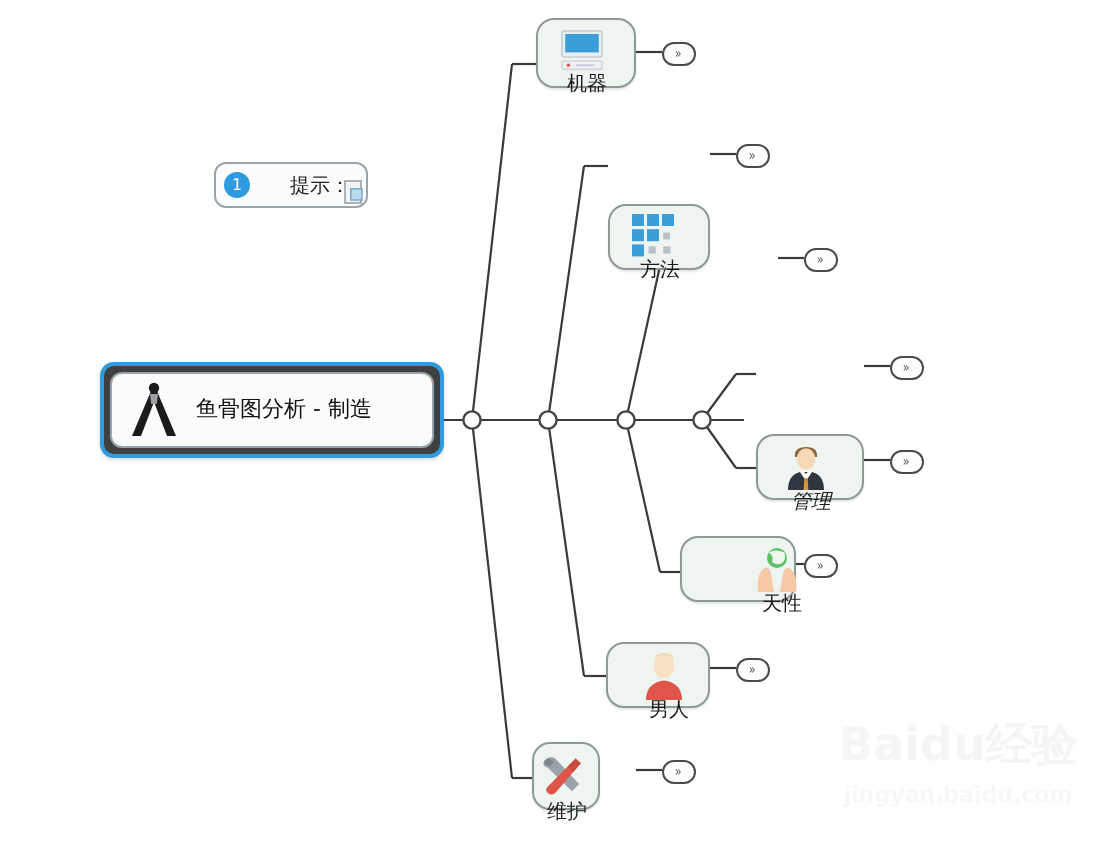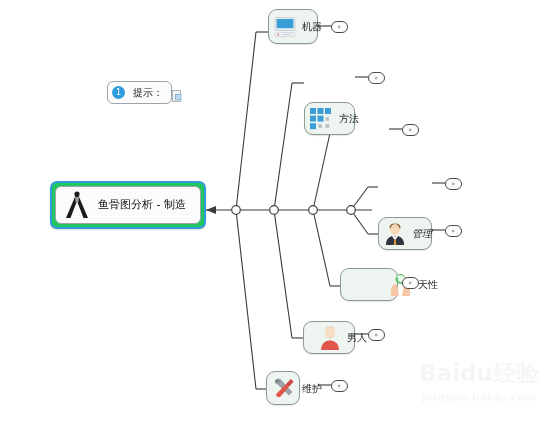--- a/index.html
+++ b/index.html
@@ -20,20 +20,21 @@
   
   .node{
     position:absolute;
     box-sizing:border-box;
     display:flex;align-items:center;
     background:#eef4ef;
     border:1px solid #8c9a92;
     border-radius:9px;
     padding:3px 8px 3px 4px;
     box-shadow:0 1px 1px rgba(0,0,0,0.10);
+    flex-direction:column;
   }
   .node .nlabel{
     font-size:10px;color:#1b1b1b;white-space:nowrap;
     margin-left:5px;line-height:1.1;
   }
   .icon{display:block;flex:0 0 auto;}
 
   
   .collapse{
     position:absolute;
@@ -43,25 +44,25 @@
     background:#fdfdfd;
     display:flex;align-items:center;justify-content:center;
     font-size:6px;color:#555;
     line-height:1;
   }
   .collapse .cg{font-size:7px;transform:scaleX(.8);}
 
   
   #root-wrap{
     position:absolute;left:50px;top:181px;
-    width:156px;height:48px;
+    width:172px;height:48px;
     box-sizing:border-box;
     border:2px solid #2f9bdf;
     border-radius:7px;
-    background:#22c55e;
+    background:#404040;
     padding:3px;
     box-shadow:0 1px 2px rgba(0,0,0,.15);
   }
   #root-inner{
     width:100%;height:100%;
     box-sizing:border-box;
     background:#fbfbfb;
     border:1px solid #9aa5ab;
     border-radius:6px;
     display:flex;align-items:center;
@@ -80,21 +81,21 @@
     border:1px solid #9aa5ab;
     border-radius:6px;
     padding:0 8px 0 4px;
   }
   .badge1{
     width:13px;height:13px;border-radius:50%;
     background:#2f9bdf;color:#fff;font-size:8px;
     display:flex;align-items:center;justify-content:center;
     flex:0 0 auto;
   }
-  #tip-label{font-size:10px;color:#222;margin-left:8px;white-space:nowrap;font-family:Liberation Mono, monospace;}
+  #tip-label{font-size:10px;color:#222;margin-left:20px;white-space:nowrap;font-family:Liberation Mono, monospace;}
   #tip-attach{
     position:absolute;left:172px;top:90px;
     width:10px;height:12px;
   }
 
   
   #watermark{
     position:absolute;left:409px;top:356px;
     width:140px;height:58px;
     pointer-events:none;

